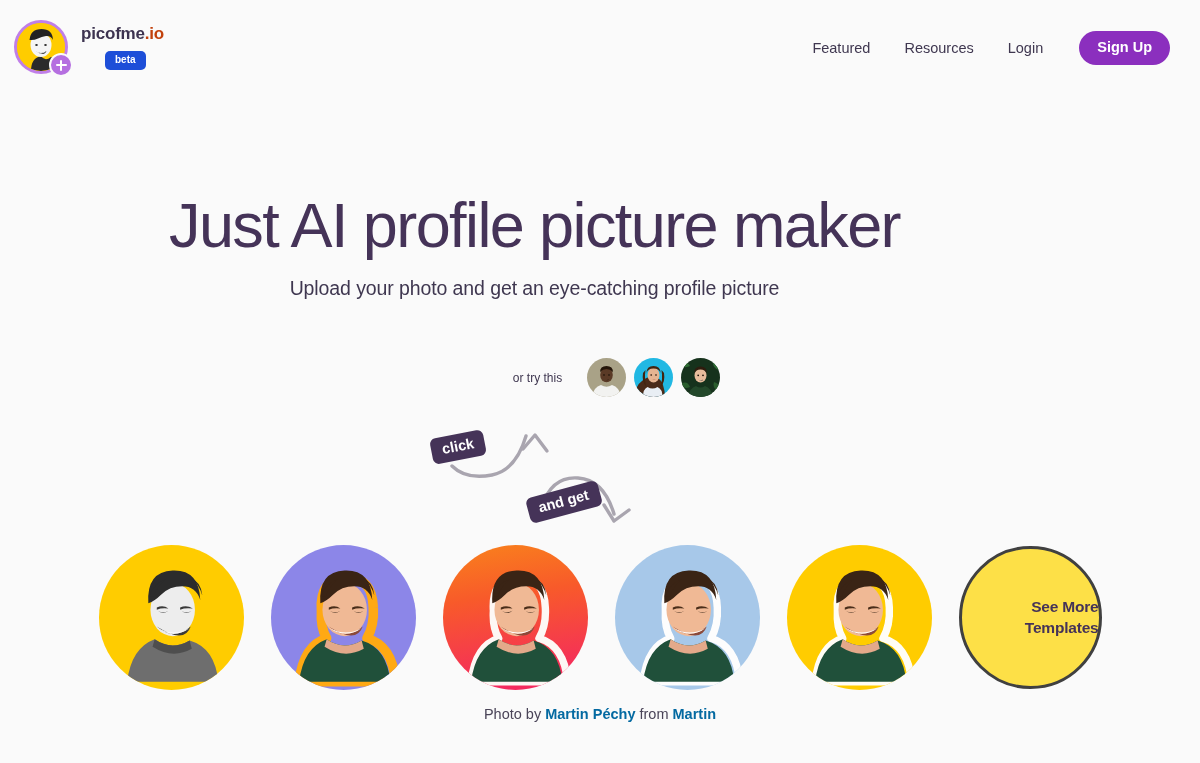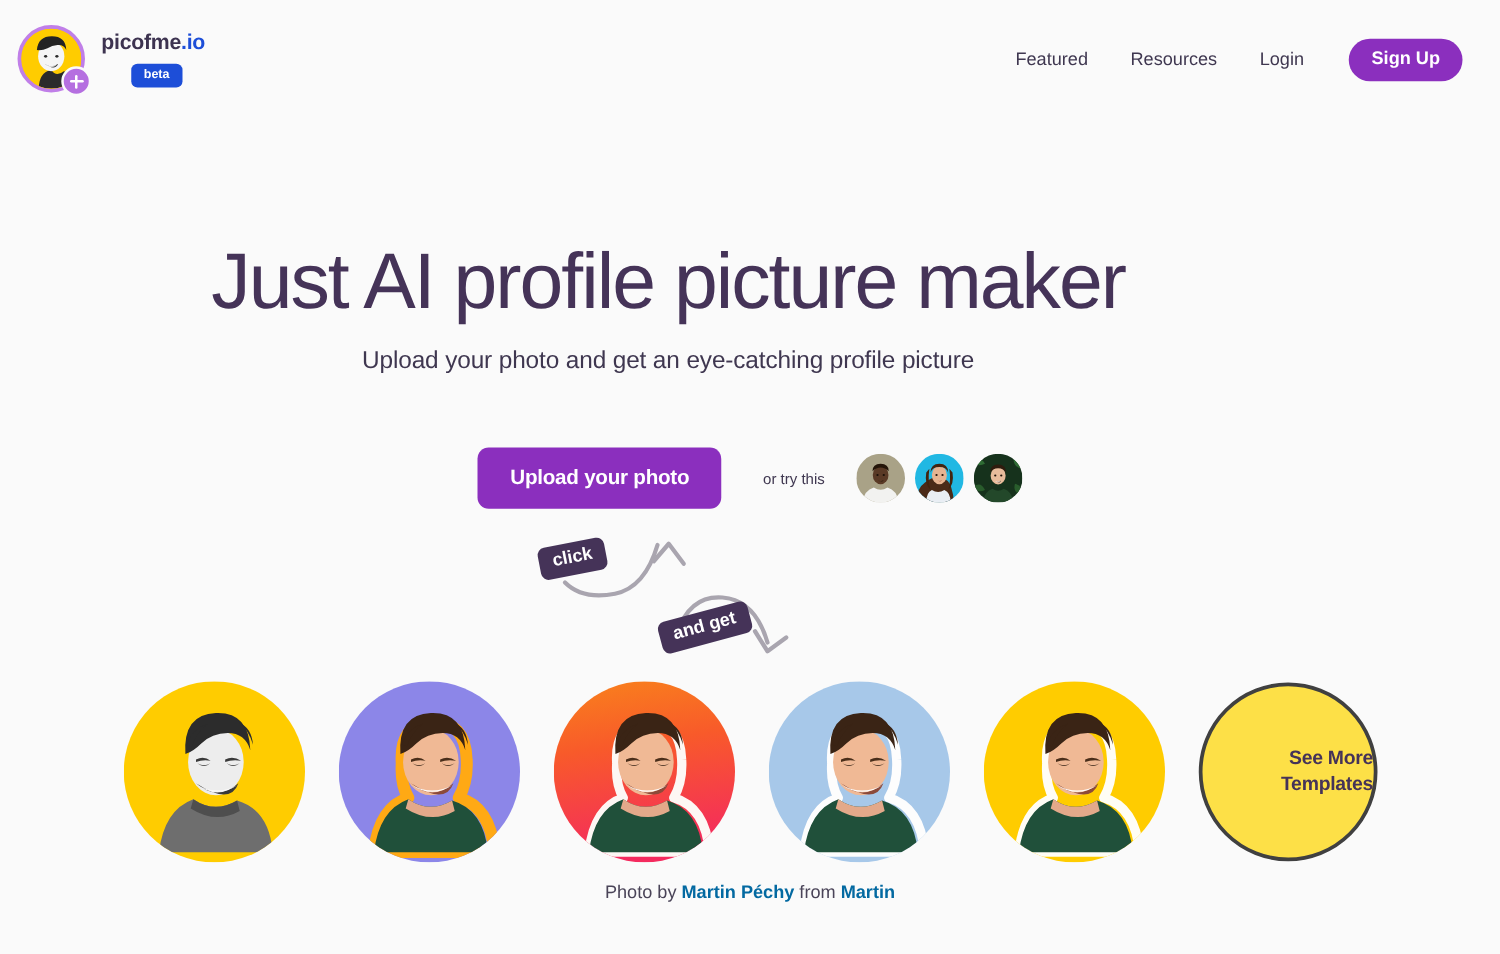--- a/index.html
+++ b/index.html
@@ -90,21 +90,21 @@
 
   .brand-text { padding-top: 7px; }
 
   .brand-name {
     font-size: 17px;
     font-weight: 600;
     color: #3D3350;
     letter-spacing: -0.2px;
     line-height: 1;
   }
-  .brand-name .tld { color: #1d4ed8; text-align: center; }
+  .brand-name .tld { color: #c2410c; text-align: center; }
 
   .beta-badge {
     display: inline-block;
     margin-top: 9px;
     background: #1d4ed8;
     color: #FFFFFF;
     font-size: 10px;
     font-weight: 700;
     padding: 4px 10px 5px;
     border-radius: 5px;
@@ -344,21 +344,20 @@
       <button class="signup-btn">Sign Up</button>
     </div>
   </div>
 
   <div class="hero">
     <h1 class="hero-title">Just AI profile picture maker</h1>
     <p class="hero-sub">Upload your photo and get an eye-catching profile picture</p>
   </div>
 
   <div class="cta-row">
-    <button class="upload-btn">Upload your photo</button>
     <span class="or-try">or try this</span>
 
     <div class="thumbs">
 
       <div class="thumb">
         <svg width="39" height="39" viewBox="0 0 39 39" aria-hidden="true">
           <rect width="39" height="39" fill="#A9A287"></rect>
           <path d="M5 39 q1.5-10 9-12 q5.5 3.5 11 0 q7.5 2 9 12z" fill="#F2F2F0"></path>
           <ellipse cx="19.5" cy="17" rx="6.3" ry="7.3" fill="#5A3A26"></ellipse>
           <path d="M13 14 q0-6 6.5-6 q6.5 0 6.5 6 q-3-3-6.5-3 q-3.5 0-6.5 3z" fill="#241509"></path>

